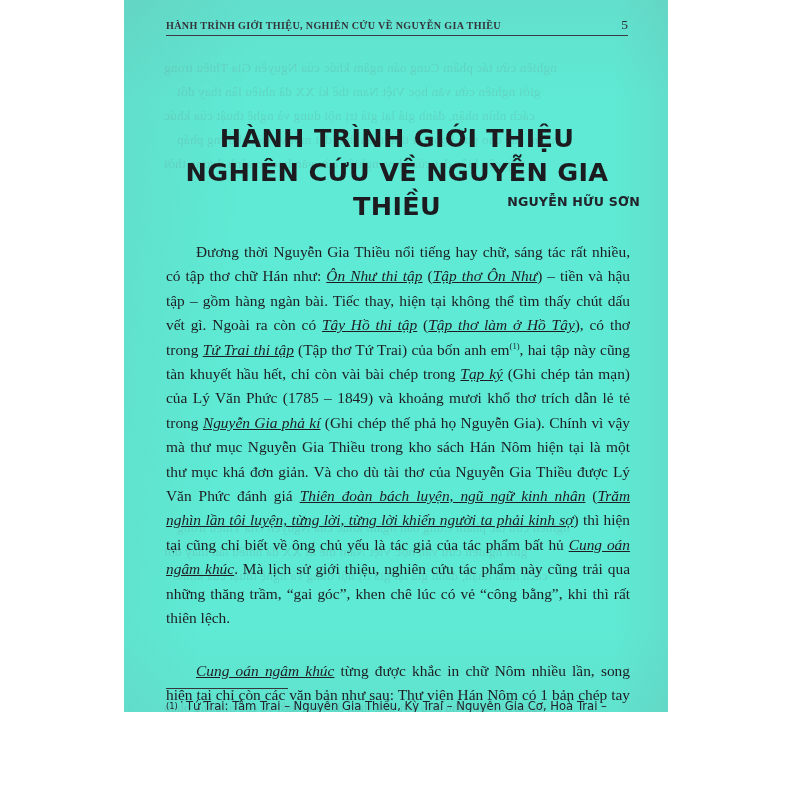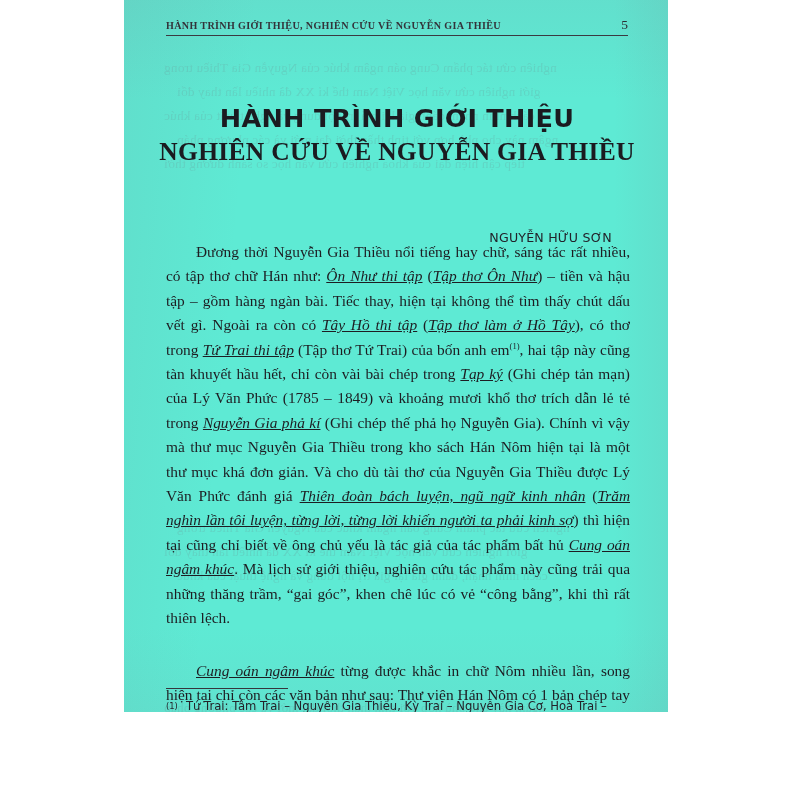--- a/index.html
+++ b/index.html
@@ -105,34 +105,33 @@
     top: 84px;
     width: 486px;
     text-align: center;
     font-family: "DejaVu Sans", "Liberation Sans", sans-serif;
     font-weight: bold;
     color: #1b1b20;
     font-size: 25.5px;
     line-height: 34px;
     letter-spacing: 0.3px;
   }
-  #article-title .l1 { display: block; }
-  #article-title .l2 { display: block; font-family: Liberation Serif, serif; }
+  #article-title .l1 { display: block; margin-top: 20px; }
+  #article-title .l2 { display: block; }
 
   
   #byline {
     position: absolute;
-    right: 56px;
+    right: 28px;
     top: 194px;
     font-family: "DejaVu Sans", "Liberation Sans", sans-serif;
-    font-weight: normal;
+    font-weight: bold;
     font-size: 12.6px;
     letter-spacing: 0.2px;
     color: #22222a;
-    margin-top: 36px;
   }
 
   
   #body-text {
     position: absolute;
     left: 42px;
     top: 240px;
     width: 464px;
     font-size: 15.4px;
     line-height: 24.4px;

